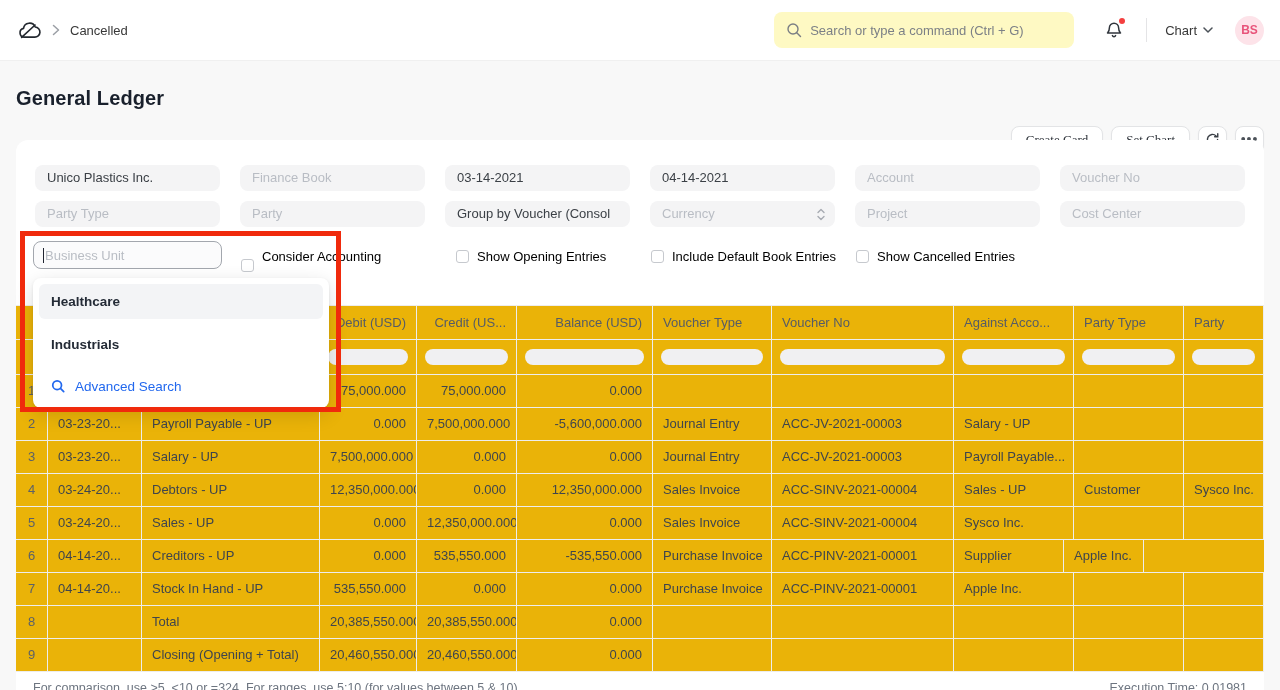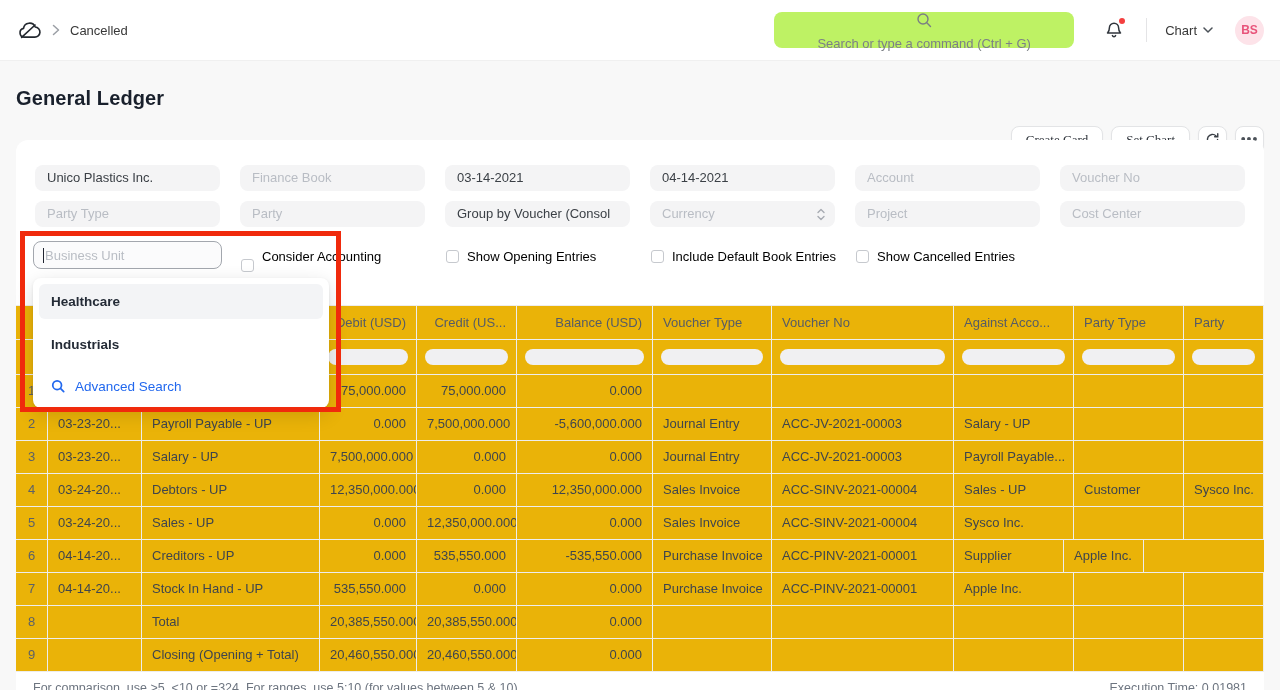--- a/index.html
+++ b/index.html
@@ -14,22 +14,22 @@
     position:absolute; left:0; top:0; width:1280px; height:61px;
     background:#fff; border-bottom:1px solid #f0f0f0;
     display:flex; align-items:center; justify-content:space-between; padding:0 16px;
     z-index:10;
   }
   .nav-left { display:flex; align-items:center; gap:10px; }
   .logo { display:flex; align-items:center; cursor:pointer; }
   .crumb { font-size:13px; color:#383838; cursor:pointer; }
   .nav-right { display:flex; align-items:center; }
   .searchbar {
-    width:300px; height:36px; background:#bef264; border-radius:8px;
-    display:flex; align-items:center; gap:8px; padding:0 12px; cursor:text;flex-direction:column;
+    width:300px; height:36px; background:#fef9c3; border-radius:8px;
+    display:flex; align-items:center; gap:8px; padding:0 12px; cursor:text;
   }
   .search-ph { font-size:13px; color:#7c8086; }
   .bell { position:relative; margin-left:30px; display:flex; align-items:center; cursor:pointer; }
   .bell-dot { position:absolute; right:-1px; top:-2px; width:6px; height:6px; border-radius:50%; background:#f43f3f; }
   .vdiv { width:1px; height:24px; background:#e4e4e6; margin:0 18px 0 22px; }
   .help { display:flex; align-items:center; gap:6px; font-size:13px; color:#383838; cursor:pointer; margin-right:22px; }
   .avatar {
     width:29px; height:29px; border-radius:50%; background:#fde3e9; color:#e8547a;
     font-size:12px; font-weight:600; display:flex; align-items:center; justify-content:center; cursor:pointer;
   }
@@ -62,21 +62,21 @@
     position:absolute; left:17px; top:101px; width:189px; height:28px;
     background:#fbfbfc; border:1.5px solid #a3a7ae; border-radius:8px;
     display:flex; align-items:center; padding:0 9px; cursor:text; z-index:2;
   }
   .caret { width:1px; height:15px; background:#1f2430; margin-right:1px; }
   .bu-ph { font-size:13px; color:#b9bdc4; }
   .chk-item { position:absolute; top:103px; height:26px; display:flex; align-items:center; gap:8px; }
   .chk-box { width:13px; height:13px; border:1px solid #c6c9ce; border-radius:3px; background:#fff; cursor:pointer; flex:none; }
   .chk-label { font-size:13px; color:#000000; white-space:nowrap; }
   .chk-1 { left:225px; } .chk-1 .chk-box { transform:translateY(9px); }
-  .chk-2 { left:430px; } .chk-3 { left:635px; } .chk-4 { left:840px; }
+  .chk-2 { left:440px; } .chk-3 { left:635px; } .chk-4 { left:840px; }
   
   .gl-table { position:absolute; left:0; top:165px; width:1248px; font-size:13px; }
   .trow { display:flex; border-bottom:1px solid #ededed; background:#eab308; }
   .thead { border-top:1px solid #ededed; height:35px; line-height:33px; color:#565c66; font-weight:500; }
   .tfilter { height:35px; }
   .tdata { height:33px; line-height:32px; }
   .tcell {
     flex:none; padding:0 10px; border-right:1px solid #ededed;
     white-space:nowrap; overflow:hidden;
   }

